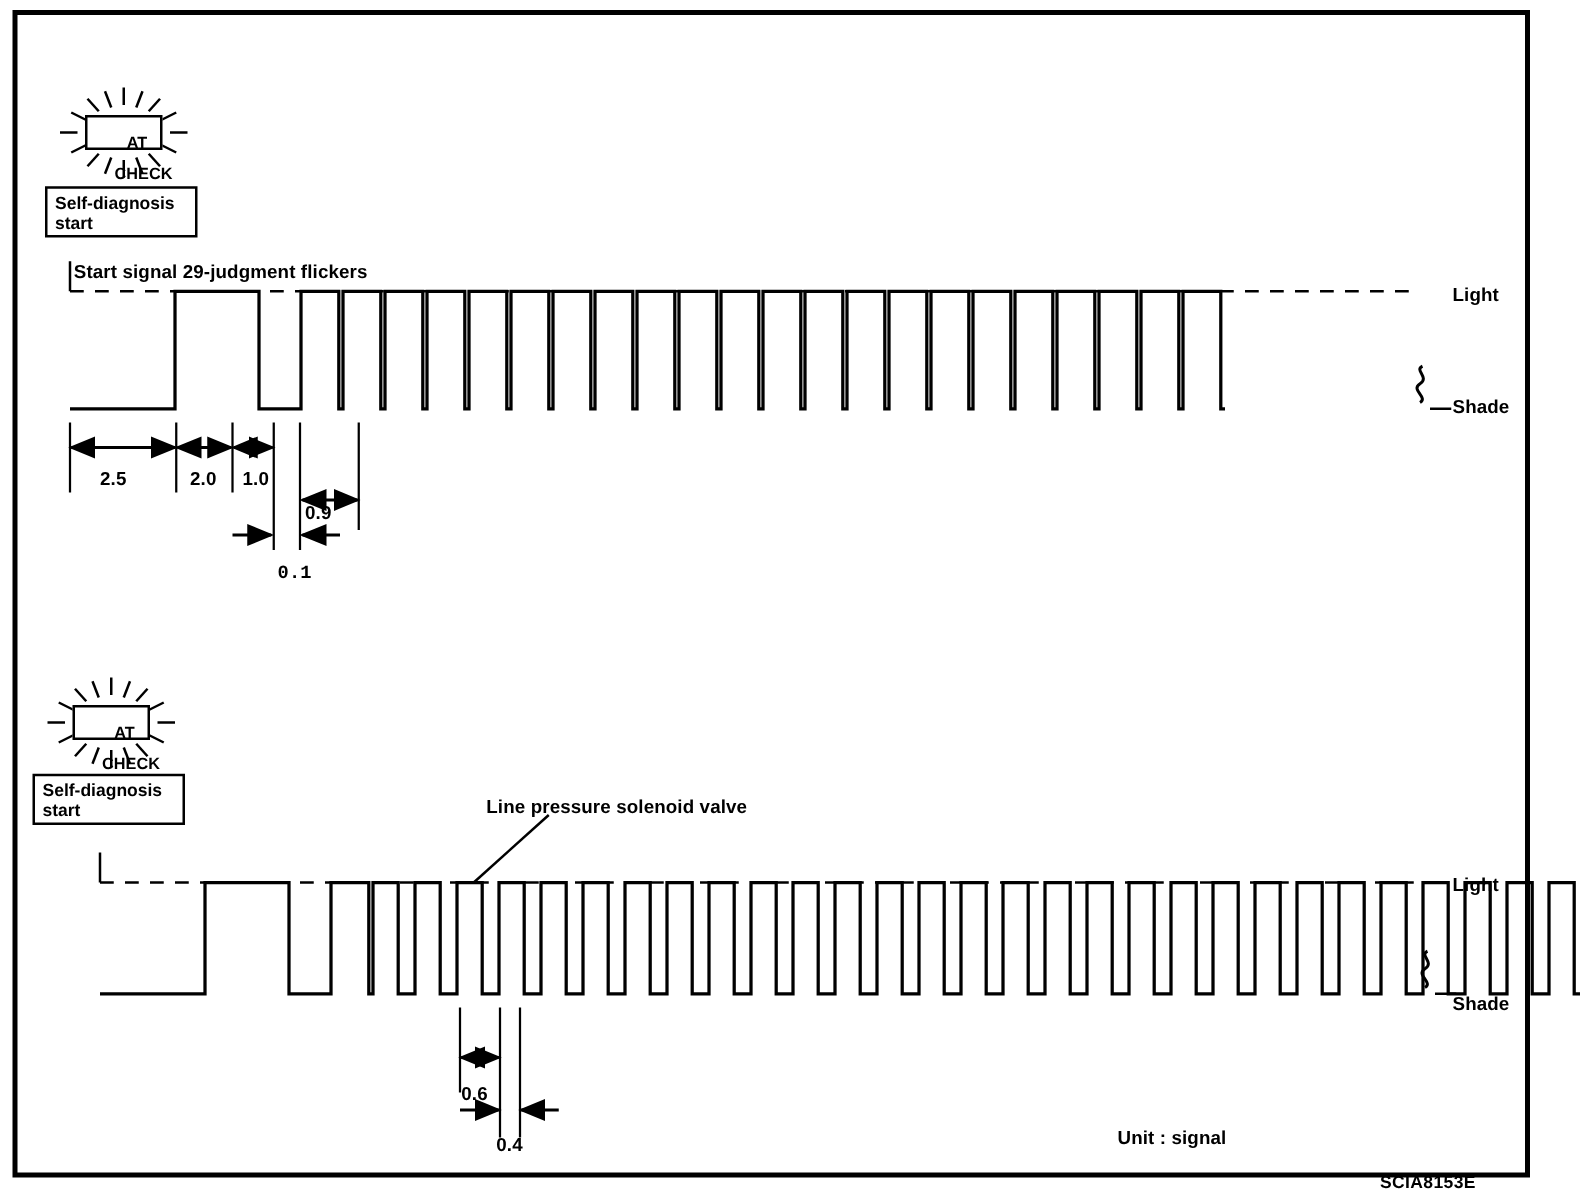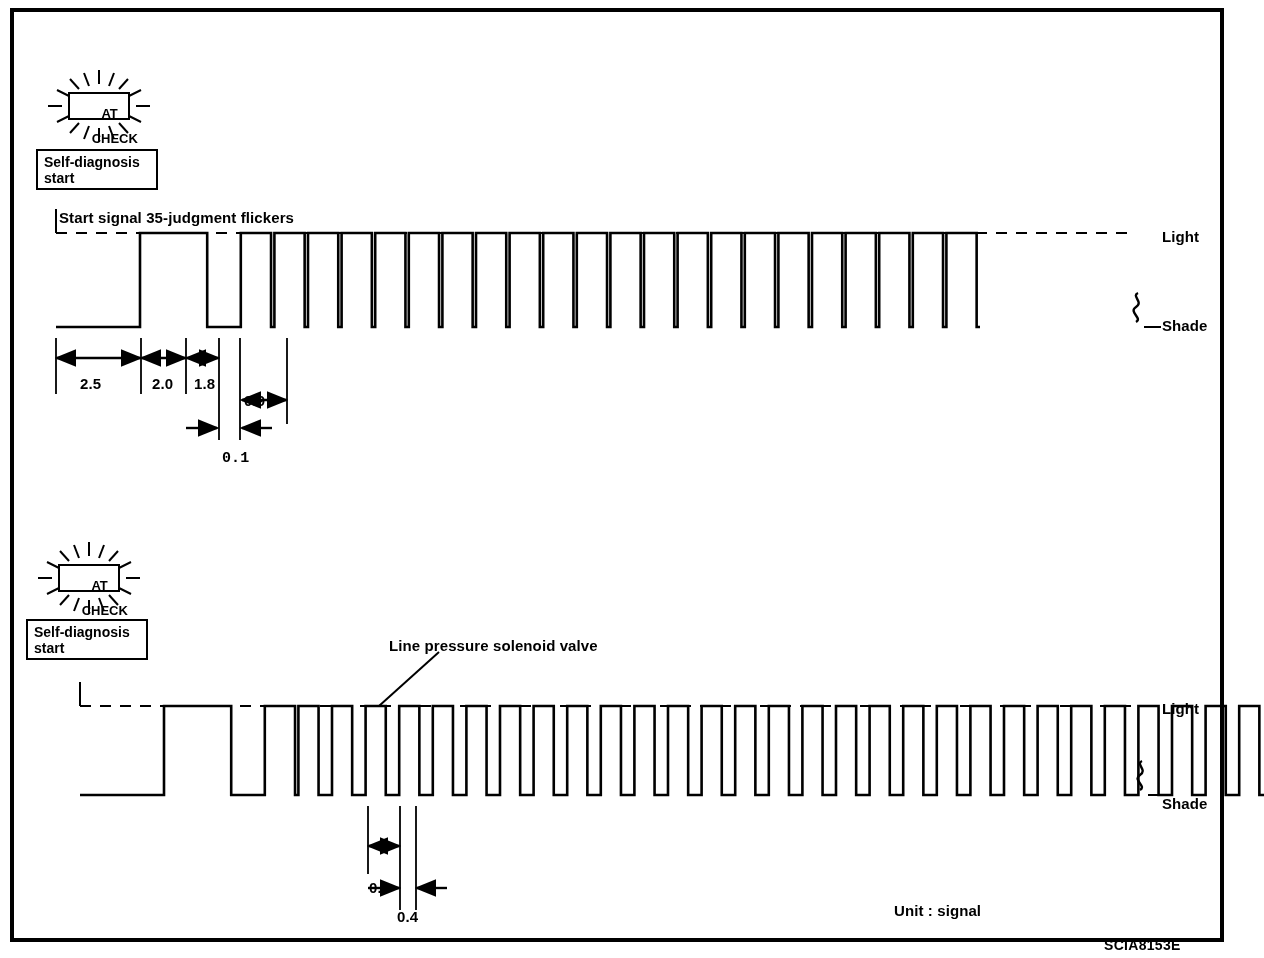--- a/index.html
+++ b/index.html
@@ -72,21 +72,21 @@
       <span>AT</span><br>
       <span>CHECK</span>
     </div>
   </div>
 
   <div class="abs boxed" style="left:22px;top:137px;width:122px;height:41px;">
     <div class="txt-sm">Self-diagnosis</div>
     <div class="txt-sm">start</div>
   </div>
 
-  <div class="abs txt" style="left:45px;top:197px;">Start signal 35-judgment flickers</div>
+  <div class="abs txt" style="left:45px;top:197px;">Start signal 29-judgment flickers</div>
 
   <svg class="wave-svg" id="wave-top" style="left:20px;top:205px;" width="1150" height="245" viewBox="0 0 1150 245">
 
     <line x1="22" y1="16" x2="1100" y2="16" stroke="#000" stroke-width="2" stroke-dasharray="11,9"></line>
 
     <line x1="22" y1="-8" x2="22" y2="16" stroke="#000" stroke-width="2"></line>
 
     <path id="wave-top-path" fill="none" stroke="#000" stroke-width="2.6" d="M22,110 L106,110 L106,16 L173.2,16 L173.2,110 L206.79999999999998,110 L206.79999999999998,16 L237.04,16 L237.04,110 L240.4,110 L240.4,16 L270.64,16 L270.64,110 L274,110 L274,16 L304.24,16 L304.24,110 L307.6,110 L307.6,16 L337.84000000000003,16 L337.84000000000003,110 L341.20000000000005,110 L341.20000000000005,16 L371.44000000000005,16 L371.44000000000005,110 L374.80000000000007,110 L374.80000000000007,16 L405.0400000000001,16 L405.0400000000001,110 L408.4000000000001,110 L408.4000000000001,16 L438.6400000000001,16 L438.6400000000001,110 L442.0000000000001,110 L442.0000000000001,16 L472.2400000000001,16 L472.2400000000001,110 L475.60000000000014,110 L475.60000000000014,16 L505.84000000000015,16 L505.84000000000015,110 L509.20000000000016,110 L509.20000000000016,16 L539.4400000000002,16 L539.4400000000002,110 L542.8000000000002,110 L542.8000000000002,16 L573.0400000000002,16 L573.0400000000002,110 L576.4000000000002,110 L576.4000000000002,16 L606.6400000000002,16 L606.6400000000002,110 L610.0000000000002,110 L610.0000000000002,16 L640.2400000000002,16 L640.2400000000002,110 L643.6000000000003,110 L643.6000000000003,16 L673.8400000000003,16 L673.8400000000003,110 L677.2000000000003,110 L677.2000000000003,16 L707.4400000000003,16 L707.4400000000003,110 L710.8000000000003,110 L710.8000000000003,16 L741.0400000000003,16 L741.0400000000003,110 L744.4000000000003,110 L744.4000000000003,16 L774.6400000000003,16 L774.6400000000003,110 L778.0000000000003,110 L778.0000000000003,16 L808.2400000000004,16 L808.2400000000004,110 L811.6000000000004,110 L811.6000000000004,16 L841.8400000000004,16 L841.8400000000004,110 L845.2000000000004,110 L845.2000000000004,16 L875.4400000000004,16 L875.4400000000004,110 L878.8000000000004,110 L878.8000000000004,16 L909.0400000000004,16 L909.0400000000004,110 L912.4000000000004,110 L912.4000000000004,16 L942.6400000000004,16 L942.6400000000004,110 L946.0000000000005,110"></path>
 
     <path d="M1102,105 c7,-4 -8,-10 0,-15 c8,-5 -5,-11 2,-14" fill="none" stroke="#000" stroke-width="2.4"></path>
@@ -121,22 +121,22 @@
         <path d="M0,0.8 L9,4.5 L0,8.2 Z" fill="#000"></path>
       </marker>
       <marker id="arrL" markerWidth="9" markerHeight="9" refX="1" refY="4.5" orient="auto">
         <path d="M9,0.8 L0,4.5 L9,8.2 Z" fill="#000"></path>
       </marker>
     </defs>
   </svg>
 
   <div class="abs txt" style="left:66px;top:363px;">2.5</div>
   <div class="abs txt" style="left:138px;top:363px;">2.0</div>
-  <div class="abs txt" style="left:180px;top:363px;">1.8</div>
-  <div class="abs txt" style="left:230px;top:380px;">0.9</div>
+  <div class="abs txt" style="left:180px;top:363px;">1.0</div>
+  <div class="abs txt" style="left:230px;top:390px;">0.9</div>
   <div class="abs txt" style="left:208px;top:438px;font-family:Liberation Mono, monospace;">0.1</div>
 
 
   <div class="abs" style="left:16px;top:528px;width:118px;height:76px;">
     <svg class="burst-svg" width="118" height="76" viewBox="0 0 118 76">
       <g stroke="#000" stroke-width="2" stroke-linecap="butt">
         <line x1="59" y1="2" x2="59" y2="16"></line>
         <line x1="44" y1="5" x2="49" y2="18"></line>
         <line x1="30" y1="11" x2="39" y2="21"></line>
         <line x1="74" y1="5" x2="69" y2="18"></line>
@@ -194,19 +194,19 @@
     <defs>
       <marker id="arrR2" markerWidth="9" markerHeight="9" refX="8" refY="4.5" orient="auto">
         <path d="M0,0.8 L9,4.5 L0,8.2 Z" fill="#000"></path>
       </marker>
       <marker id="arrL2" markerWidth="9" markerHeight="9" refX="1" refY="4.5" orient="auto">
         <path d="M9,0.8 L0,4.5 L9,8.2 Z" fill="#000"></path>
       </marker>
     </defs>
   </svg>
 
-  <div class="abs txt" style="left:355px;top:855px;margin-top:12px;">0.6</div>
+  <div class="abs txt" style="left:355px;top:855px;">0.6</div>
   <div class="abs txt" style="left:383px;top:896px;">0.4</div>
 
   <div class="abs txt" style="left:880px;top:890px;">Unit : signal</div>
   <div class="abs txt-tiny" style="left:1090px;top:925px;">SCIA8153E</div>
 
 </div>
 
 </body></html>

